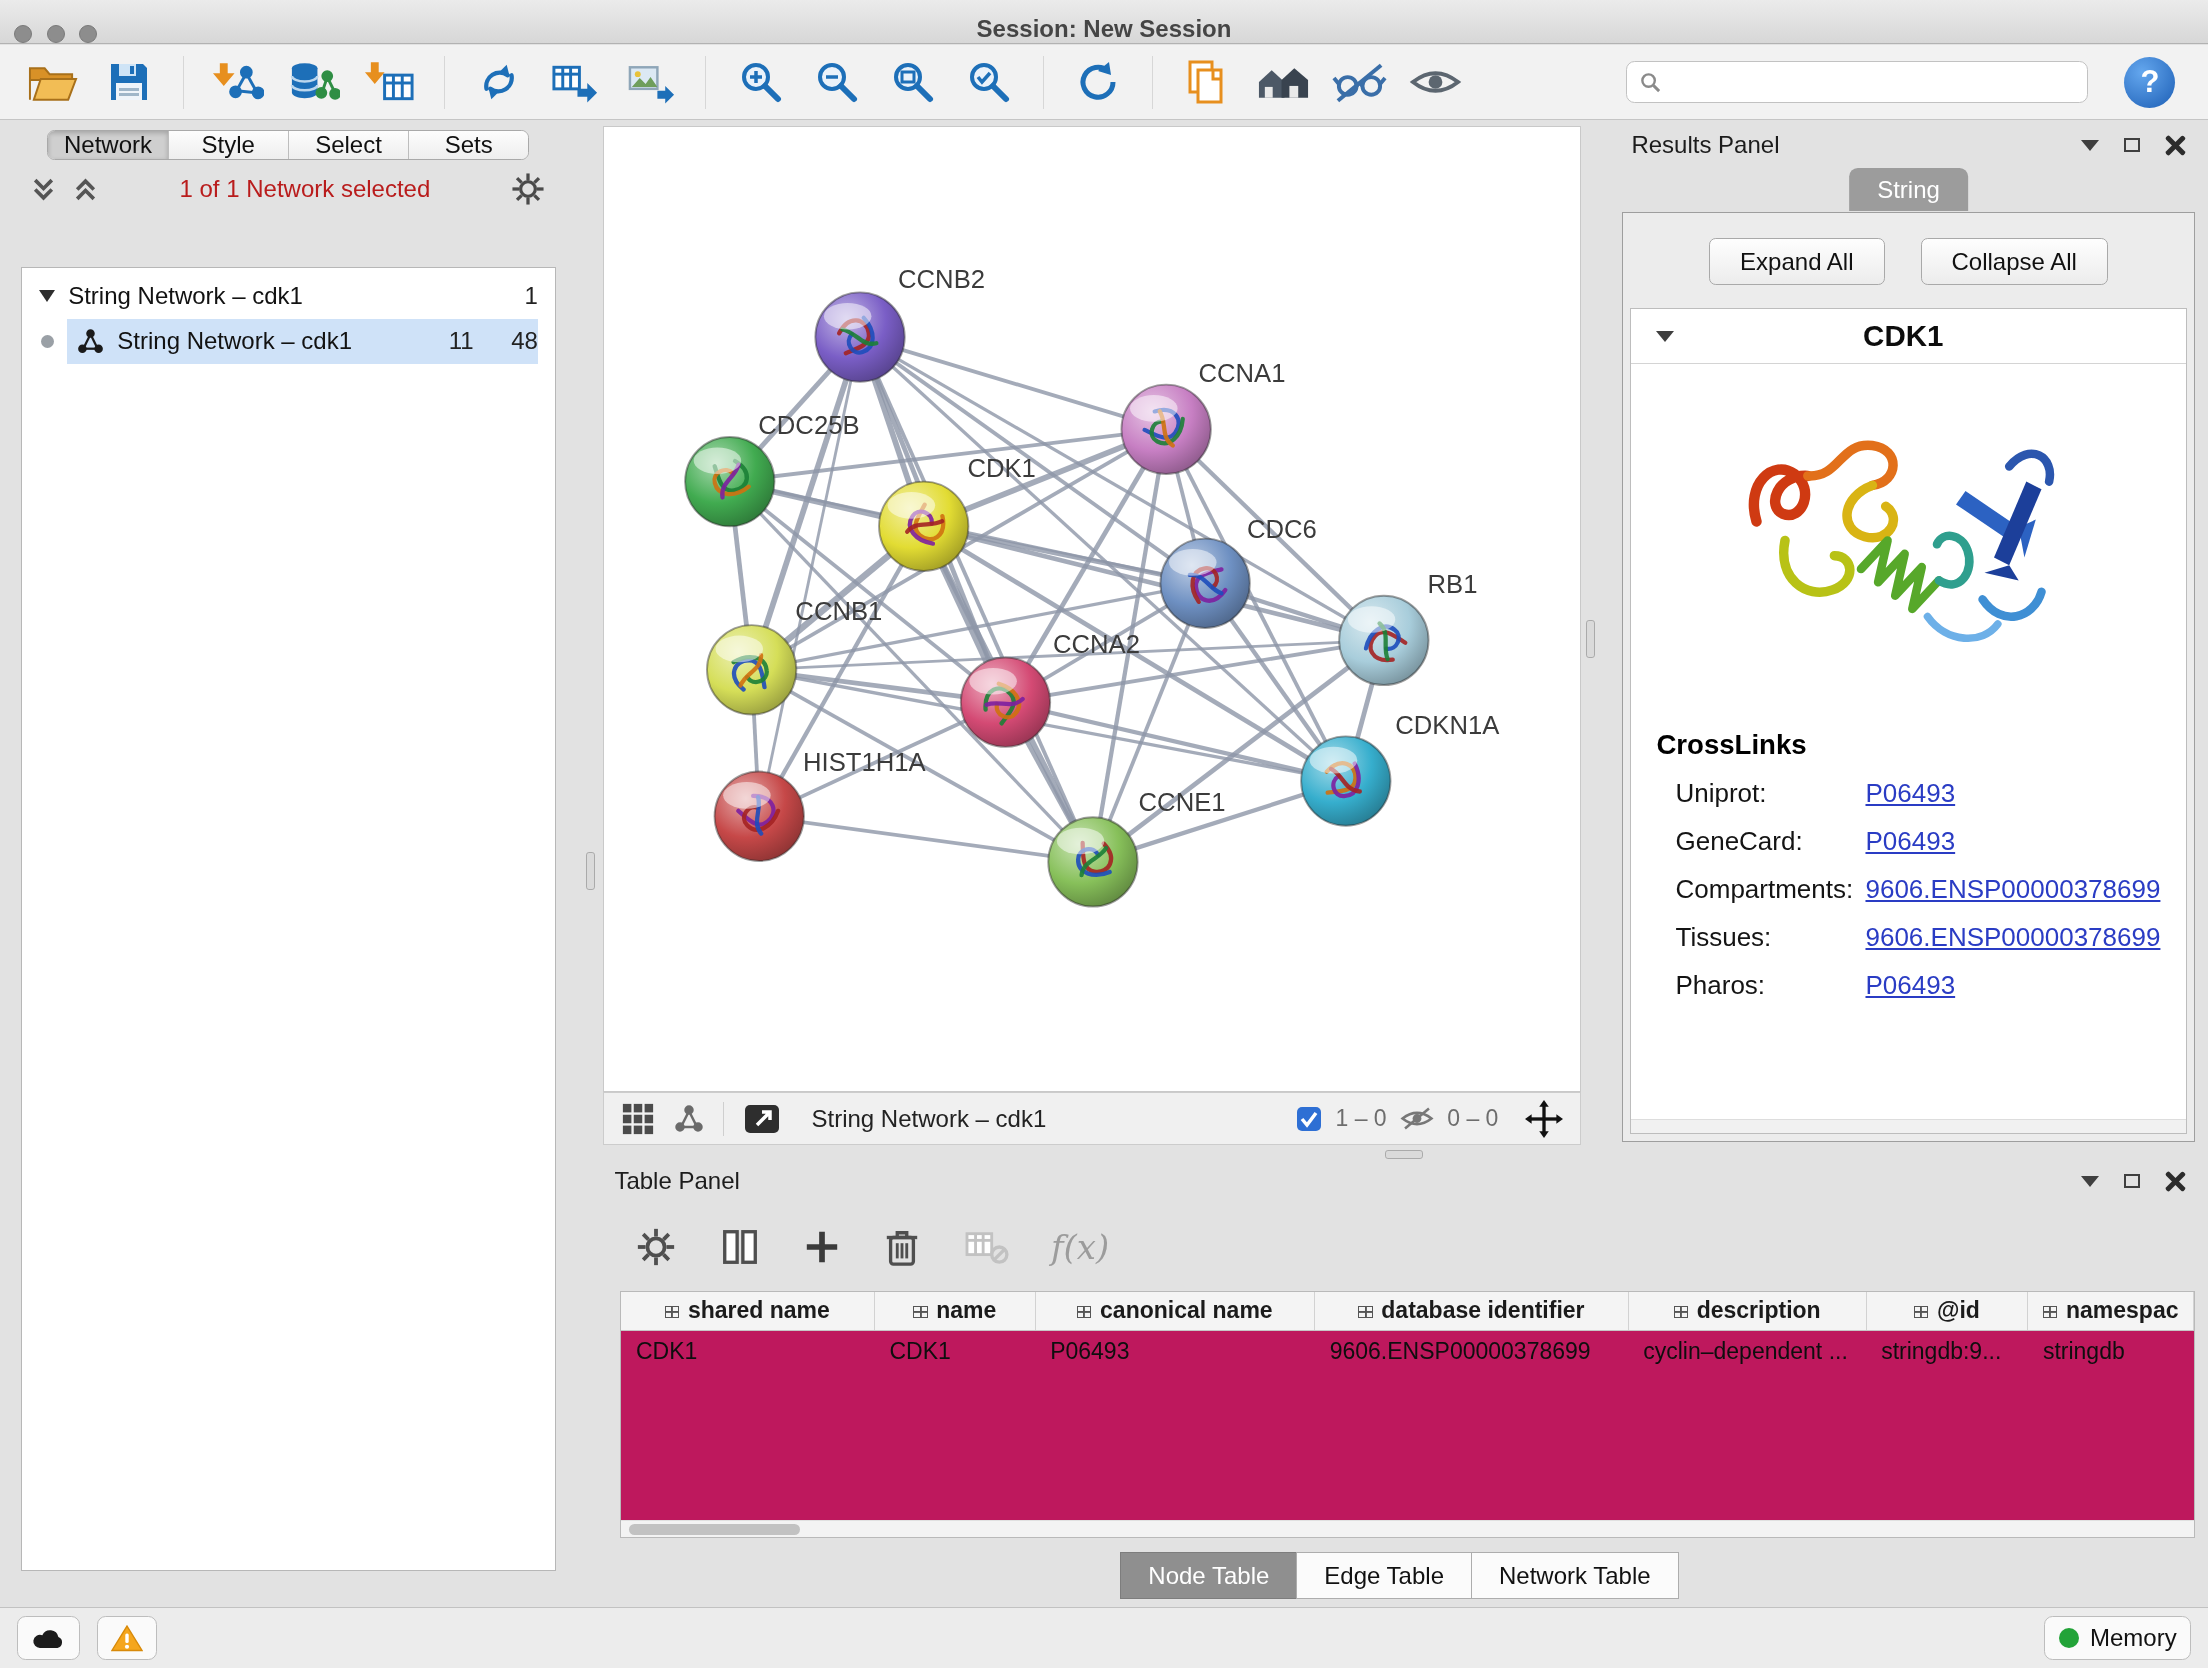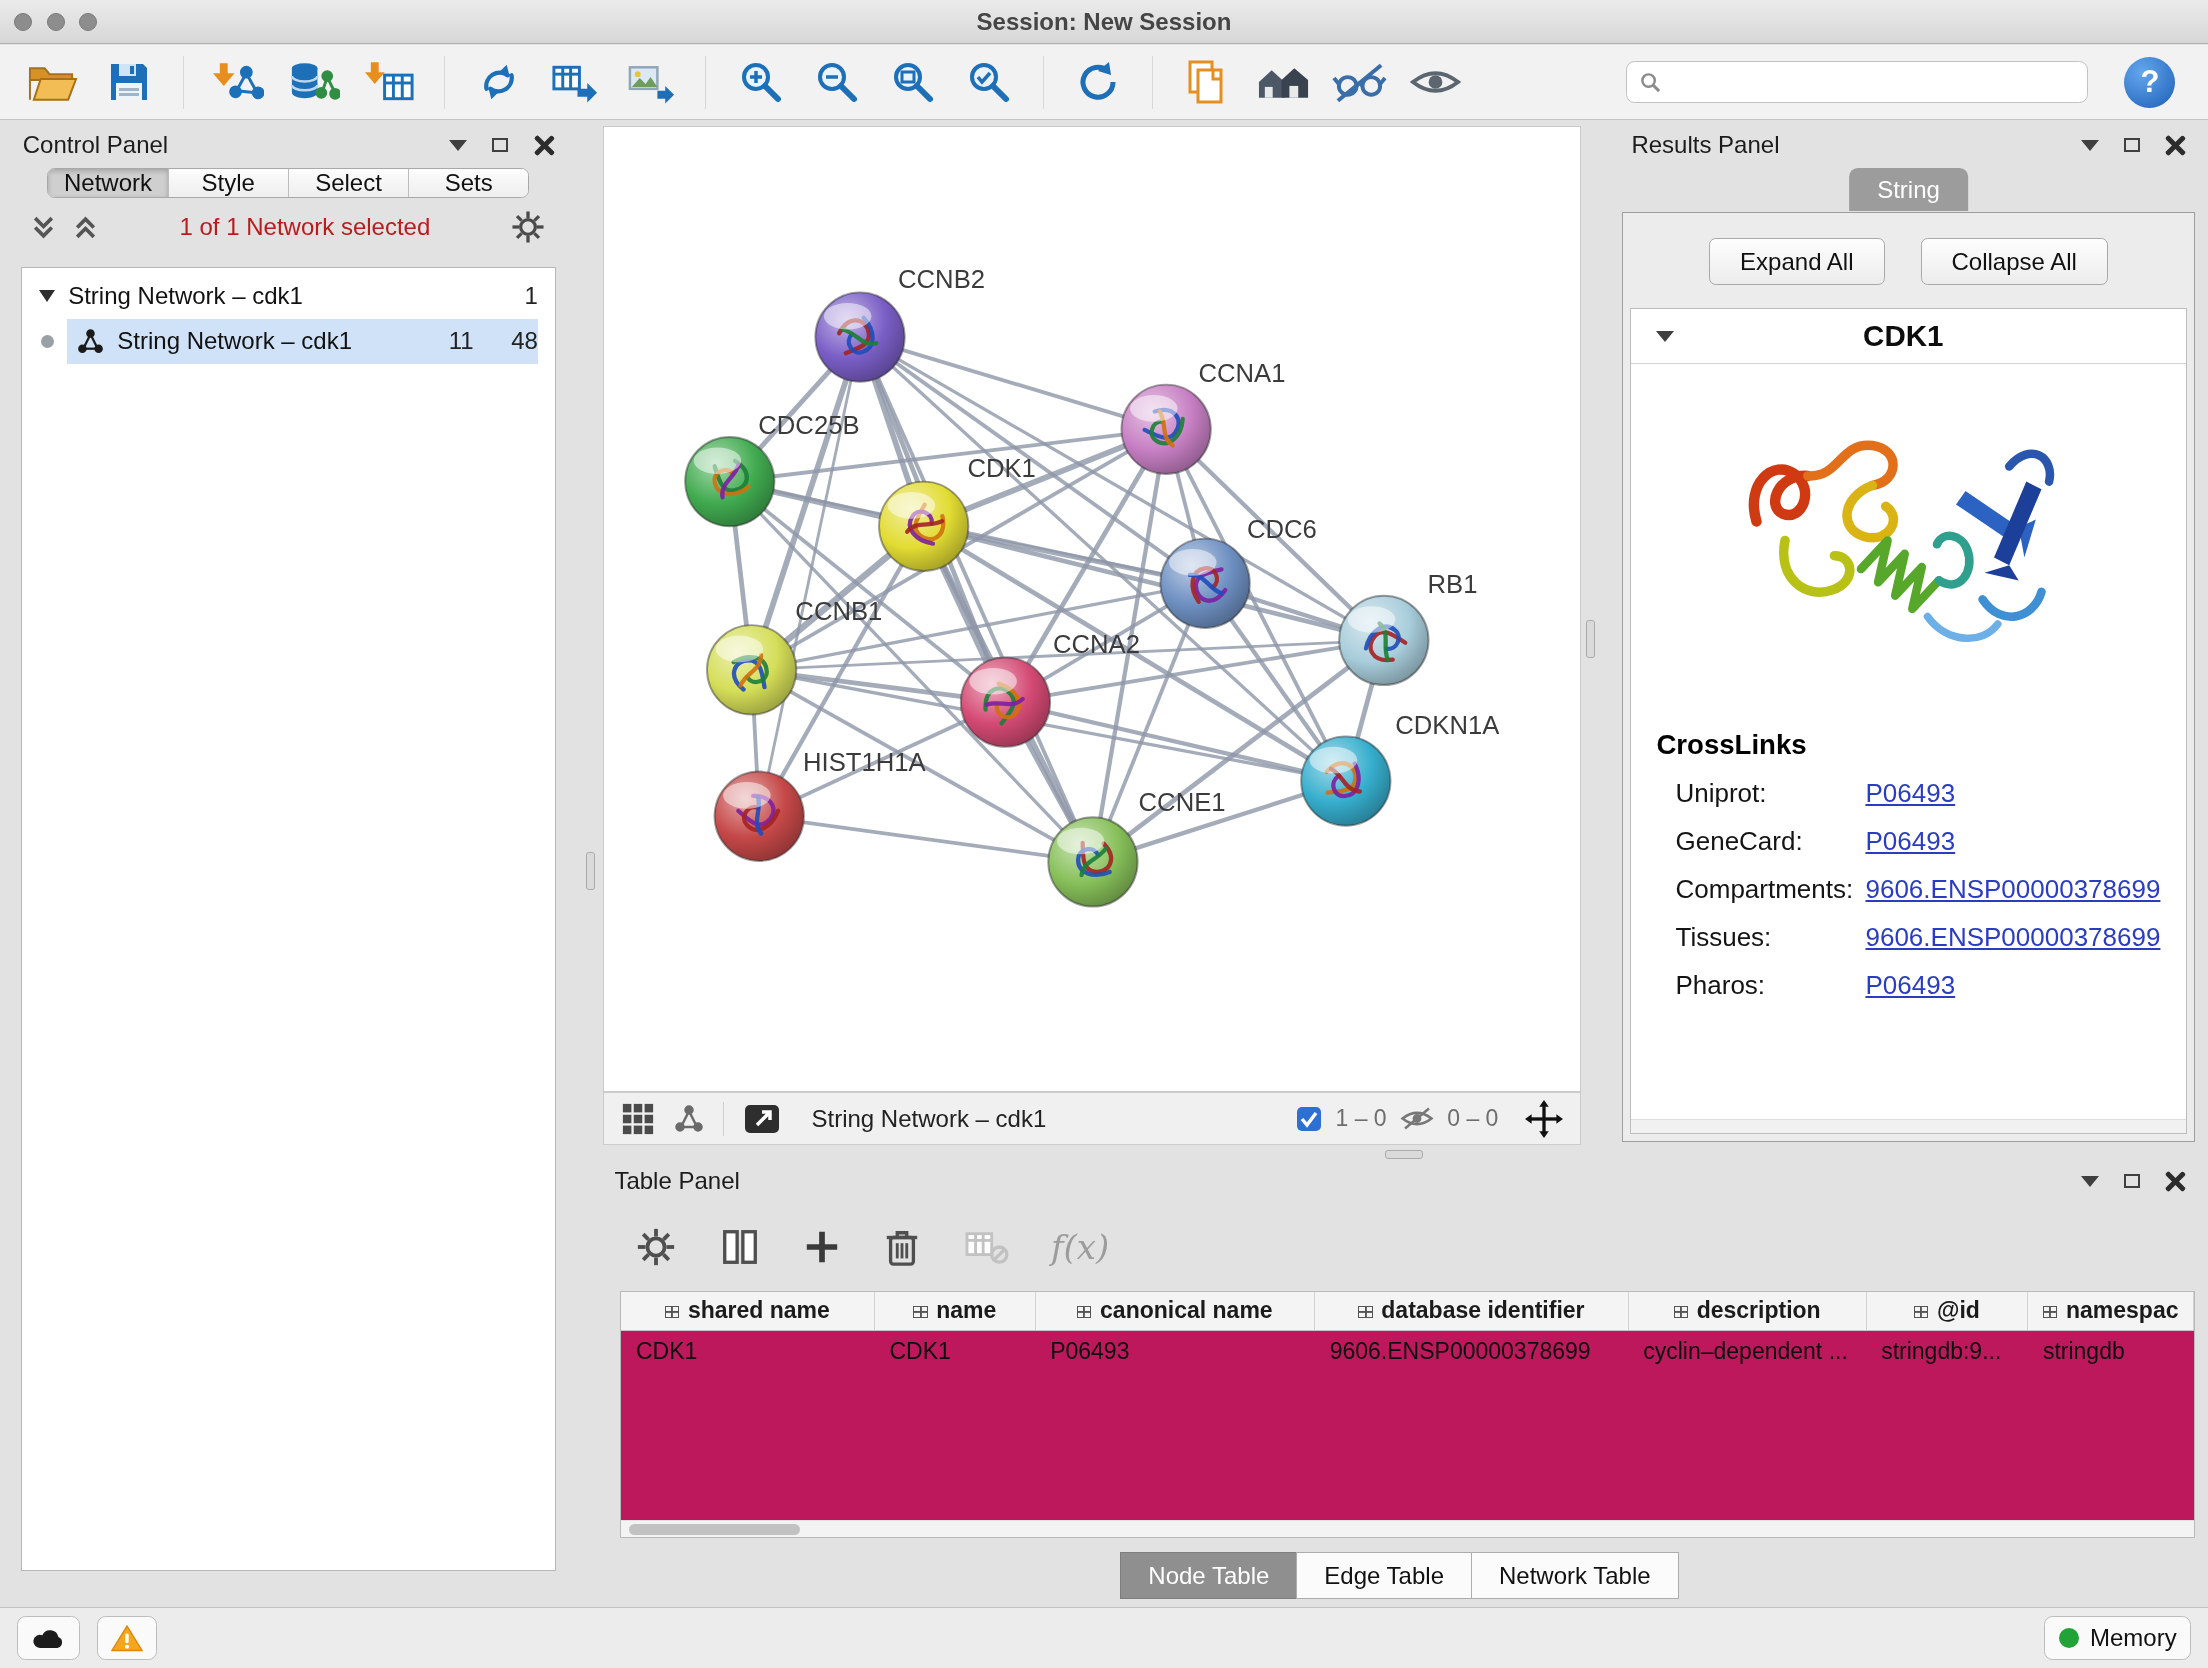--- a/index.html
+++ b/index.html
@@ -1,20 +1,20 @@
 <!DOCTYPE html>
 <html style="font-size:15px"><head>
 <meta charset="utf-8">
 <style>
 *{margin:0;padding:0;box-sizing:border-box}
 html,body{width:2208px;height:1668px}
 body{font-family:"Liberation Sans",sans-serif;background:#e2e2e2;position:relative;overflow:hidden;color:#1a1a1a}
 
 
-#titlebar{position:absolute;left:0;top:0;width:100%;height:44px;background:linear-gradient(#ebebeb,#d7d7d7);border-bottom:1px solid #b2b2b2;display:flex;align-items:center}
+#titlebar{position:absolute;left:0;top:0;width:100%;height:44px;background:linear-gradient(#ebebeb,#d7d7d7);border-bottom:1px solid #b2b2b2;display:flex;align-items:flex-end}
 .tl{width:18px;height:18px;border-radius:50%;background:#8d8d8d;border:1px solid #7a7a7a;margin-left:14.3px}
 #win-title{position:absolute;width:100%;text-align:center;font-size:24px;font-weight:bold;color:#454545}
 
 
 #toolbar{position:absolute;left:0;top:45px;width:100%;height:75px;background:#f2f2f2;border-bottom:1px solid #c5c5c5;display:flex;align-items:center;padding:0 25px;gap:21px}
 .tb-sep{width:1px;height:53px;background:#d7d7d7;margin:0 5.7px;flex:none}
 .tb-btn{width:55px;height:57px;display:flex;align-items:center;justify-content:center;flex:none}
 #search-box{margin-left:auto;width:462px;height:42px;background:#fff;border:1px solid #c2c2c2;border-radius:8.6px;display:flex;align-items:center;padding:0 11.4px;gap:9.5px;flex:none}
 #search-box input{border:none;outline:none;font-size:23px;flex:1;background:transparent;font-family:"Liberation Sans",sans-serif}
 #help-btn{width:51px;height:51px;border-radius:50%;background:radial-gradient(circle at 35% 30%,#64a7ee,#1c5eb5);color:#fff;font-size:31px;font-weight:bold;display:flex;align-items:center;justify-content:center;margin:0 7.6px 0 15px;flex:none}
@@ -269,28 +269,20 @@
       <line x1="15" y1="15" x2="21" y2="21" stroke="#8a8a8a" stroke-width="3"></line>
     </svg>
     <input type="text" placeholder="" style="">
   </div>
   <div id="help-btn">
       <span>?</span>
     </div>
 </div>
 
 <div id="control-panel">
-  <div class="panel-head">
-    <span class="panel-title">Control Panel</span>
-    <span class="hicons">
-      <span class="caret"></span>
-      <span class="sqico"></span>
-      <span class="xico"></span>
-    </span>
-  </div>
   <div id="cp-tabs">
     <div class="cp-tab sel">Network</div>
     <div class="cp-tab">Style</div>
     <div class="cp-tab">Select</div>
     <div class="cp-tab">Sets</div>
   </div>
   <div id="cp-subhead">
     <svg width="27" height="27" viewBox="0 0 26 26">
       <g fill="none" stroke="#555" stroke-width="3.5">
           <path d="M5 4 l8 8 8-8"></path>

